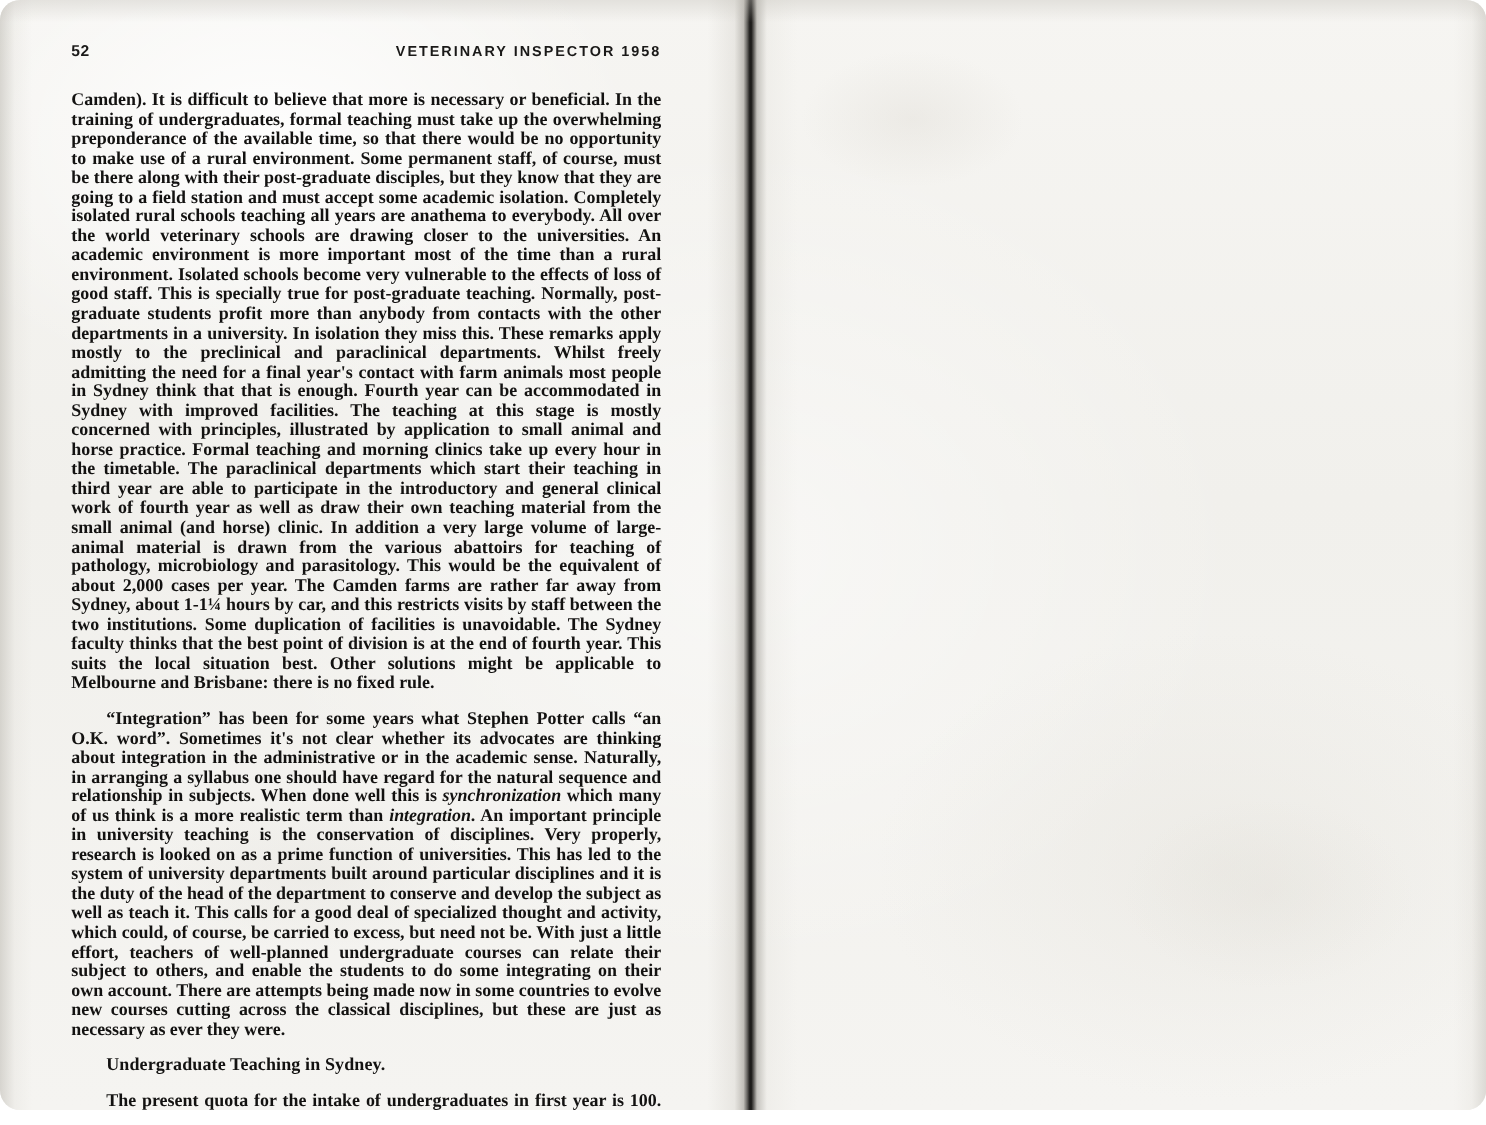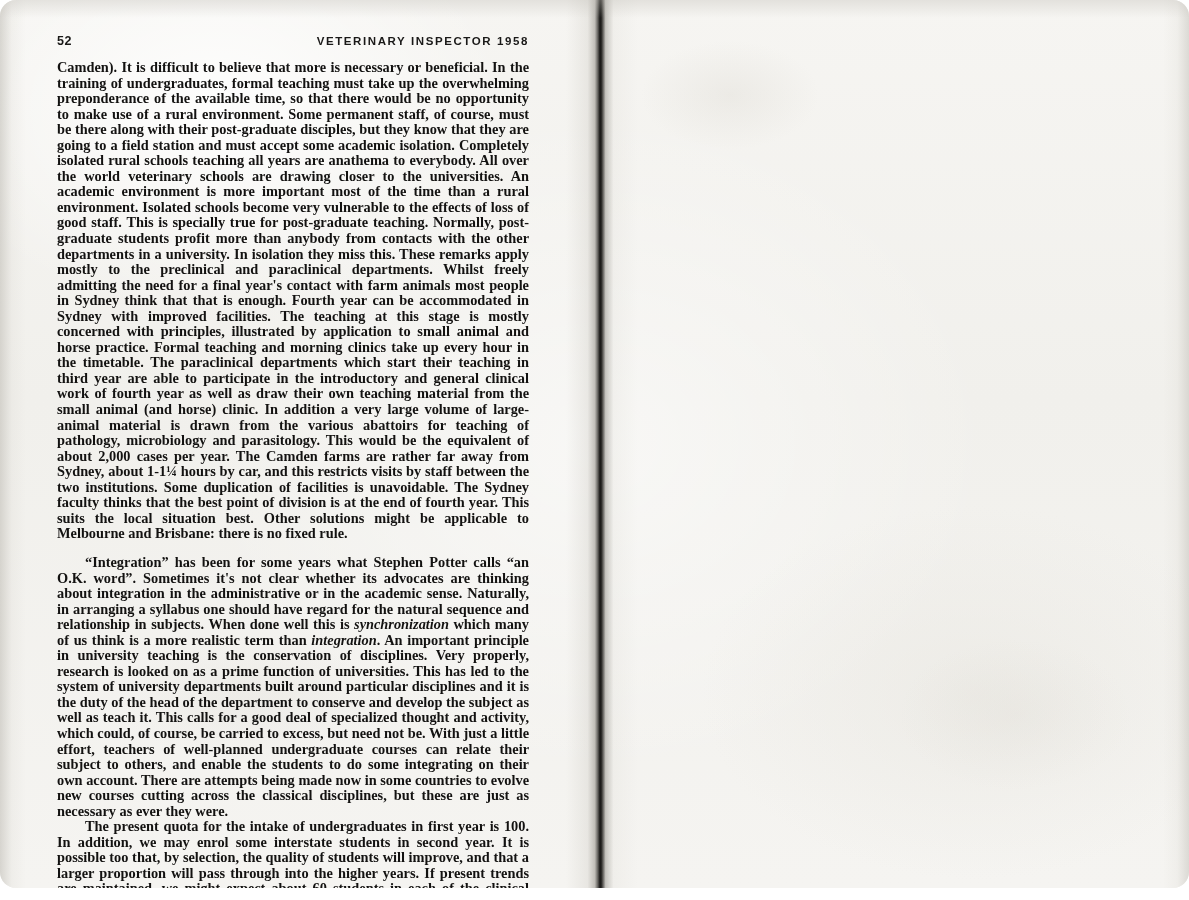--- a/index.html
+++ b/index.html
@@ -124,21 +124,21 @@
     font-size: 14.35px;
     line-height: 15.55px;
     text-align: justify;
     text-justify: inter-word;
     font-weight: bold;
     color: #131211;
     -webkit-font-smoothing: none;
   }
 
   .body p {
-    margin: 0 0 0 0;
+    margin: 13px 0 0 0;
     text-indent: 28px;
   }
   .body p.noindent { text-indent: 0; }
   .body p.gap { margin-top: 13px; }
 
   .subhead {
     margin: 14px 0 11px 0;
     text-indent: 0;
     font-weight: bold;
     font-size: 14.4px;
@@ -174,20 +174,21 @@
       <span>VETERINARY INSPECTOR 1958</span>
     </div>
 
     <div class="col col-left">
       <div class="body">
 
         <p class="noindent">Camden).  It is difficult to believe that more is necessary or beneficial.  In the training of undergraduates, formal teaching must take up the overwhelming preponderance of the available time, so that there would be no opportunity to make use of a rural environment.  Some permanent staff, of course, must be there along with their post-graduate disciples, but they know that they are going to a field station and must accept some academic isolation.  Completely isolated rural schools teaching all years are anathema to everybody.  All over the world veterinary schools are drawing closer to the universities.  An academic environment is more important most of the time than a rural environment.  Isolated schools become very vulnerable to the effects of loss of good staff.  This is specially true for post-graduate teaching.  Normally, post-graduate students profit more than anybody from contacts with the other departments in a university.  In isolation they miss this.  These remarks apply mostly to the preclinical and paraclinical departments.  Whilst freely admitting the need for a final year's contact with farm animals most people in Sydney think that that is enough.  Fourth year can be accommodated in Sydney with improved facilities.  The teaching at this stage is mostly concerned with principles, illustrated by application to small animal and horse practice. Formal teaching and morning clinics take up every hour in the timetable.  The paraclinical departments which start their teaching in third year are able to participate in the introductory and general clinical work of fourth year as well as draw their own teaching material from the small animal (and horse) clinic.  In addition a very large volume of large-animal material is drawn from the various abattoirs for teaching of pathology, microbiology and parasitology.  This would be the equivalent of about 2,000 cases per year.  The Camden farms are rather far away from Sydney, about 1-1¼ hours by car, and this restricts visits by staff between the two institutions.  Some duplication of facilities is unavoidable.  The Sydney faculty thinks that the best point of division is at the end of fourth year.  This suits the local situation best.  Other solutions might be applicable to Melbourne and Brisbane: there is no fixed rule.</p>
 
         <p class="gap"><span>“Integration” has been for some years what Stephen Potter calls “an O.K. word”.  Sometimes it's not clear whether its advocates are thinking about integration in the administrative or in the academic sense.  Naturally, in arranging a syllabus one should have regard for the natural sequence and relationship in subjects. When done well this is </span><i>synchronization</i><span> which many of us think is a more realistic term than </span><i>integration</i><span>. An important principle in university teaching is the conservation of disciplines.  Very properly, research is looked on as a prime function of universities.  This has led to the system of university departments built around particular disciplines and it is the duty of the head of the department to conserve and develop the subject as well as teach it.  This calls for a good deal of specialized thought and activity, which could, of course, be carried to excess, but need not be.  With just a little effort, teachers of well-planned undergraduate courses can relate their subject to others, and enable the students to do some integrating on their own account.  There are attempts being made now in some countries to evolve new courses cutting across the classical disciplines, but these are just as necessary as ever they were.</span></p>
 
+        <p class="subhead">Undergraduate Teaching in Sydney.</p>
 
         <p>The present quota for the intake of undergraduates in first year is 100.  In addition, we may enrol some interstate students in second year. It is possible too that, by selection, the quality of students will improve, and that a larger proportion will pass through into the higher years. If present trends are maintained, we might expect about 60 students in each of the clinical years.  There is no formal teaching of veterinary subjects in first year, but some general introductory lectures are given to make the students feel that they are part of the faculty.</p>
 
       </div>
     </div>
   </div>
 
   <div class="gutter"></div>
 
   <div class="page page-right">

